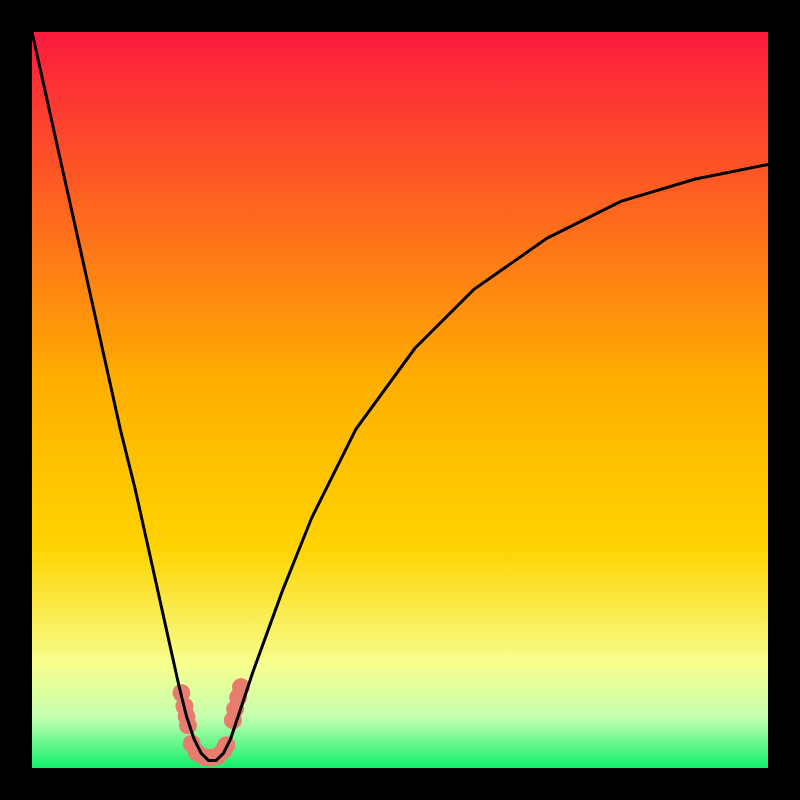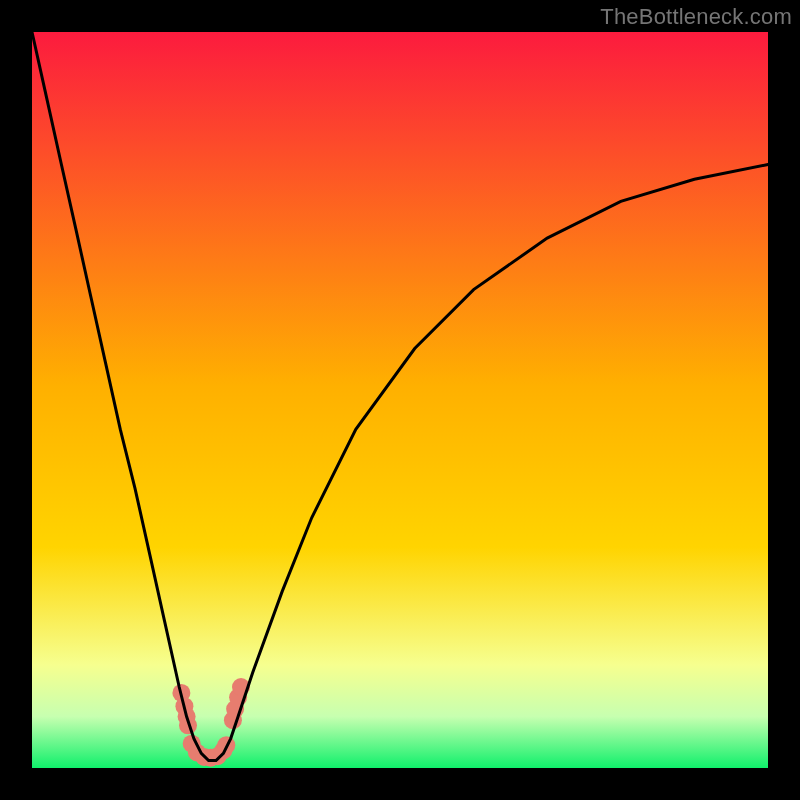--- a/index.html
+++ b/index.html
@@ -57,14 +57,13 @@
         <circle cx="217.5" cy="756.2" r="9" fill="#e77d6f"></circle>
         <circle cx="223.4" cy="750.3" r="9" fill="#e77d6f"></circle>
         <circle cx="226.3" cy="745.2" r="9" fill="#e77d6f"></circle>
         <circle cx="232.9" cy="720.2" r="9" fill="#e77d6f"></circle>
         <circle cx="235.1" cy="709.1" r="9" fill="#e77d6f"></circle>
         <circle cx="238.1" cy="697.3" r="9" fill="#e77d6f"></circle>
         <circle cx="241.0" cy="687.0" r="9" fill="#e77d6f"></circle>
       </g>
     <path id="curve-path" d="M32.0 32.0 L46.7 98.2 L61.4 164.5 L76.2 230.7 L90.9 297.0 L105.6 363.2 L120.3 429.4 L135.0 488.3 L149.8 554.6 L164.5 620.8 L179.2 687.0 L186.6 716.5 L193.9 738.6 L201.3 753.3 L208.6 760.6 L216.0 760.6 L223.4 753.3 L230.7 738.6 L238.1 716.5 L252.8 672.3 L282.2 591.4 L311.7 517.8 L355.8 429.4 L414.7 348.5 L473.6 289.6 L547.2 238.1 L620.8 201.3 L694.4 179.2 L768.0 164.5" fill="none" stroke="#000000" stroke-width="3" stroke-linecap="round"></path>
   </svg>
-  <div class="watermark">TheBottleneck.com</div>
 </div>
 
 </body></html>

